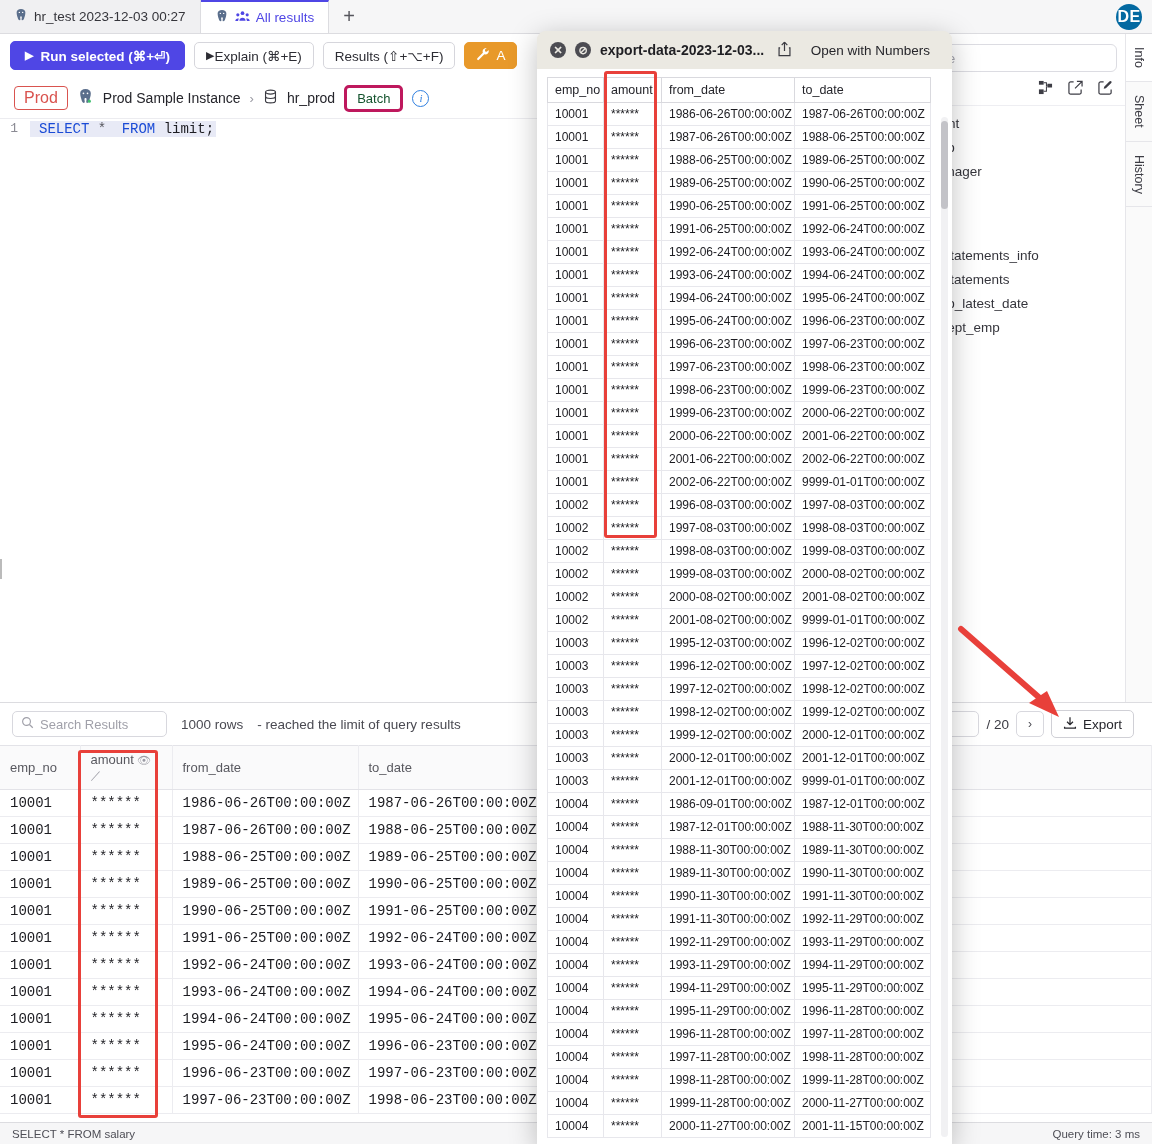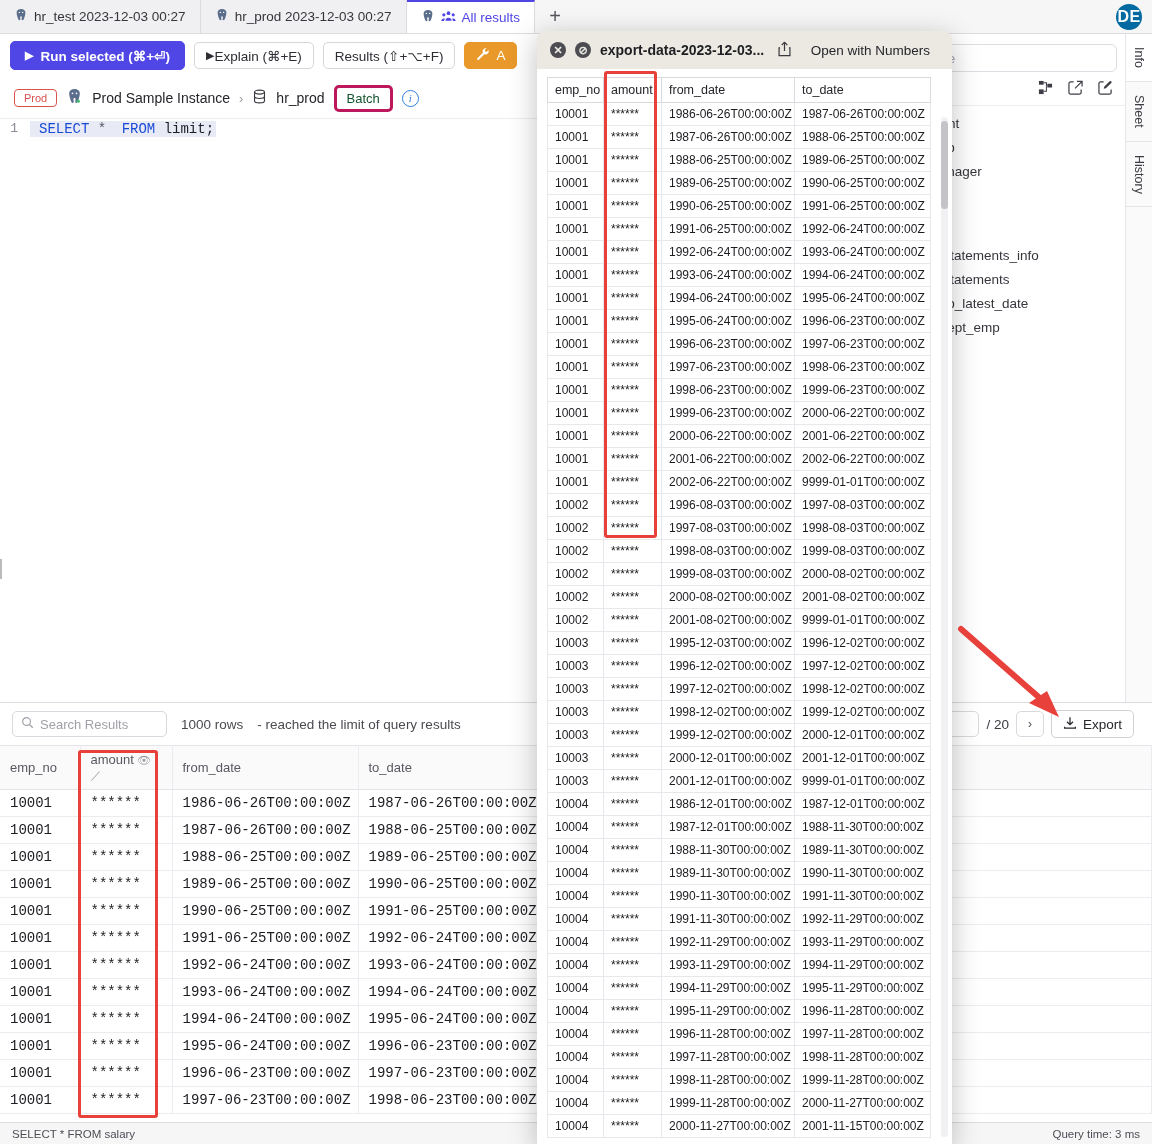--- a/index.html
+++ b/index.html
@@ -31,21 +31,21 @@
          font-size:13.5px; color:#2c2c33; display:flex; align-items:center; padding:0 11px;
          white-space:nowrap; }
   .btn-primary { background:#4f46e5; color:#fff; border-color:#4f46e5; font-weight:600;
                  height:29px; padding:0 14px; gap:7px; }
   .btn-ai { background:#e8992a; color:#fff; border-color:#e8992a; gap:6px; font-weight:500; }
   .tri { font-size:11px; }
 
   
   .crumbs { position:absolute; top:82px; left:0; width:1152px; height:32px;
             display:flex; align-items:center; gap:9px; padding:0 14px; }
-  .prod-badge { border:1px solid #d9534f; color:#d9534f; font-size:11px; border-radius:4px;
+  .prod-badge { border:1px solid #d9534f; color:#d9534f; font-size:16px; border-radius:4px;
                 padding:2px 9px; }
   .crumb-text { font-size:14px; color:#25252b; }
   .crumb-sep { color:#9a9aa3; font-size:13px; }
   .batch-btn { border:3px solid #be185d; border-radius:5px; font-size:13px; padding:3px 10px; color:#14532d; }
   .info-i { width:17px; height:17px; border:1.6px solid #2f7fe0; border-radius:50%; color:#2f7fe0;
             font-size:11px; font-style:italic; display:flex; align-items:center; justify-content:center;
             font-family:"Liberation Serif", serif; }
 
   
   .editor { position:absolute; top:118px; left:0; width:1152px; height:584px;
@@ -153,30 +153,20 @@
   <div class="tabbar">
     <div class="tab">
       <span class="pg">
         <svg width="14" height="14" viewBox="0 0 16 16">
             <path d="M8 1C5 1 3 2.5 3 5c0 3 1 5 1.5 7 .3 1 1.2 2 2 2 .6 0 .8-.6.8-1.2 0-.8-.3-1.5-.3-2.3 0-.6.4-1 1-1s1 .4 1 1c0 .8-.3 1.5-.3 2.3 0 .6.2 1.2.8 1.2.8 0 1.7-1 2-2C12 10 13 8 13 5c0-2.5-2-4-5-4z" fill="#5b6f8c"></path>
             <circle cx="6.1" cy="5" r=".8" fill="#fff"></circle>
             <circle cx="9.9" cy="5" r=".8" fill="#fff"></circle>
           </svg>
       </span>
       <span>hr_test 2023-12-03 00:27</span>
-    </div>
-    <div class="tab">
-      <span class="pg">
-        <svg width="14" height="14" viewBox="0 0 16 16">
-            <path d="M8 1C5 1 3 2.5 3 5c0 3 1 5 1.5 7 .3 1 1.2 2 2 2 .6 0 .8-.6.8-1.2 0-.8-.3-1.5-.3-2.3 0-.6.4-1 1-1s1 .4 1 1c0 .8-.3 1.5-.3 2.3 0 .6.2 1.2.8 1.2.8 0 1.7-1 2-2C12 10 13 8 13 5c0-2.5-2-4-5-4z" fill="#5b6f8c"></path>
-            <circle cx="6.1" cy="5" r=".8" fill="#fff"></circle>
-            <circle cx="9.9" cy="5" r=".8" fill="#fff"></circle>
-          </svg>
-      </span>
-      <span>hr_prod 2023-12-03 00:27</span>
     </div>
     <div class="tab active">
       <span class="pg">
         <svg width="14" height="14" viewBox="0 0 16 16">
             <path d="M8 1C5 1 3 2.5 3 5c0 3 1 5 1.5 7 .3 1 1.2 2 2 2 .6 0 .8-.6.8-1.2 0-.8-.3-1.5-.3-2.3 0-.6.4-1 1-1s1 .4 1 1c0 .8-.3 1.5-.3 2.3 0 .6.2 1.2.8 1.2.8 0 1.7-1 2-2C12 10 13 8 13 5c0-2.5-2-4-5-4z" fill="#5b6f8c"></path>
             <circle cx="6.1" cy="5" r=".8" fill="#fff"></circle>
             <circle cx="9.9" cy="5" r=".8" fill="#fff"></circle>
           </svg>
       </span>
       <span>
@@ -627,21 +617,21 @@
             </tr>
             <tr>
               <td class="q-emp">10003</td>
               <td class="q-amt">******</td>
               <td class="q-from">2001-12-01T00:00:00Z</td>
               <td class="q-to">9999-01-01T00:00:00Z</td>
             </tr>
             <tr>
               <td class="q-emp">10004</td>
               <td class="q-amt">******</td>
-              <td class="q-from">1986-12-01T00:00:00Z</td>
+              <td class="q-from">1986-09-01T00:00:00Z</td>
               <td class="q-to">1987-12-01T00:00:00Z</td>
             </tr>
             <tr>
               <td class="q-emp">10004</td>
               <td class="q-amt">******</td>
               <td class="q-from">1987-12-01T00:00:00Z</td>
               <td class="q-to">1988-11-30T00:00:00Z</td>
             </tr>
             <tr>
               <td class="q-emp">10004</td>

